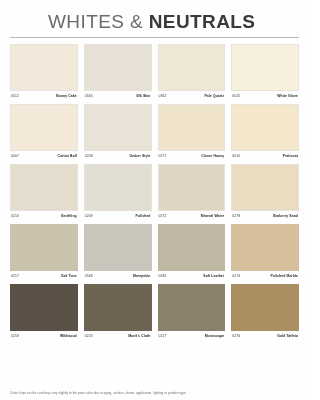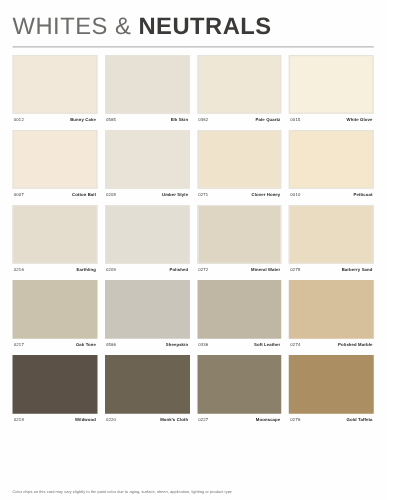--- a/index.html
+++ b/index.html
@@ -26,20 +26,21 @@
   
   .header {
     padding: 12px 10px 0 10px;
   }
   .title {
     font-size: 19px;
     letter-spacing: 0.4px;
     color: #4a4a48;
     white-space: nowrap;
     line-height: 1.05;
+    margin-left: 38px;
   }
   .title .light {
     font-weight: 300;
     color: #6d6c68;
   }
   .title .bold {
     font-weight: 700;
     color: #3b3a38;
   }
   .header-rule {

